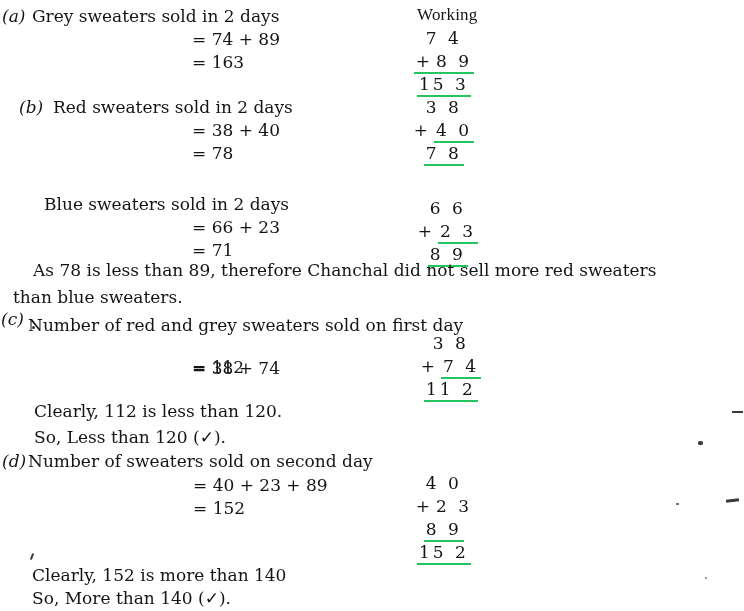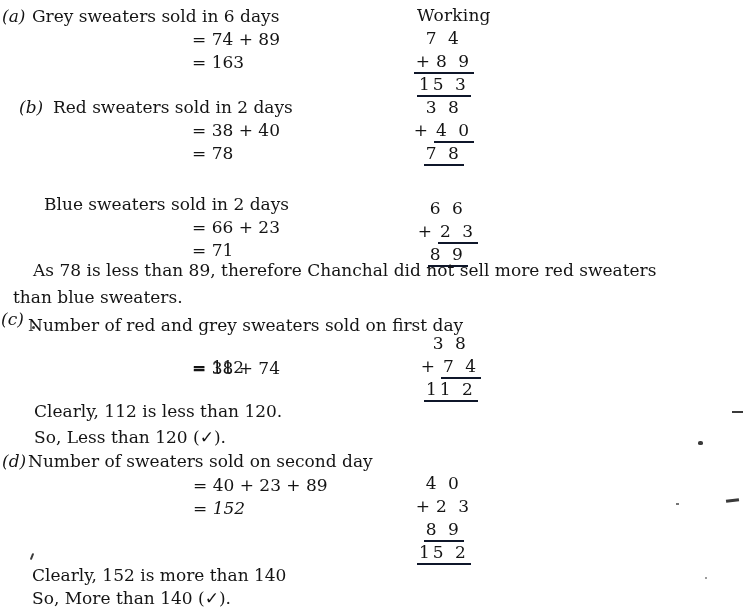--- a/index.html
+++ b/index.html
@@ -16,29 +16,29 @@
   .ln { position: absolute; white-space: nowrap; line-height: 20px; }
   .lbl { font-style: italic; }
   .work {
     position: absolute;
     text-align: center;
     white-space: nowrap;
   }
   .wrow { height: 23px; line-height: 22px; }
   .digits { letter-spacing: 3px; }
   .plus { margin-right: 6px; letter-spacing: 0; }
-  .u { border-bottom: 2px solid #0f172a; padding: 0 2px 0 2px; display: inline-block; }
+  .u { border-bottom: 2px solid #22c55e; padding: 0 2px 0 2px; display: inline-block; }
   .artifact { position: absolute; background: #3a3a3a; }
-  .hdr { letter-spacing: 0.2px; }
+  .hdr { letter-spacing: 0.2px; font-family: Liberation Serif, serif; }
 </style>
 </head>
 <body>
 
 <div class="ln lbl" style="left:2px; top:6px;">(a)</div>
-<div class="ln" style="left:32px; top:6px;">Grey sweaters sold in 6 days</div>
+<div class="ln" style="left:32px; top:6px;">Grey sweaters sold in 2 days</div>
 <div class="ln hdr" style="left:417px; top:5px;">Working</div>
 <div class="ln" style="left:192px; top:29px;">= 74 + 89</div>
 <div class="ln" style="left:192px; top:52px;">= 163</div>
 
 <div class="work" style="right:270px; top:27px;">
   <div class="wrow"><span class="digits">7 4</span></div>
   <div class="wrow"><span class="u"><span class="plus">+</span><span class="digits">8 9</span></span></div>
   <div class="wrow"><span class="digits u">15 3</span></div>
 </div>
 
@@ -76,21 +76,21 @@
   <div class="wrow"><span class="plus">+</span><span class="digits u">7 4</span></div>
   <div class="wrow"><span class="digits u">11 2</span></div>
 </div>
 
 <div class="ln" style="left:34px; top:401px;">Clearly, 112 is less than 120.</div>
 <div class="ln" style="left:34px; top:427px;">So, Less than 120 (✓).</div>
 
 <div class="ln lbl" style="left:2px; top:451px;">(d)</div>
 <div class="ln" style="left:28px; top:451px;">Number of sweaters sold on second day</div>
 <div class="ln" style="left:193px; top:475px;">= 40 + 23 + 89</div>
-<div class="ln" style="left:193px; top:498px;font-style:italic;">= 152</div>
+<div class="ln" style="left:193px; top:498px;">= 152</div>
 
 <div class="work" style="right:272px; top:472px;">
   <div class="wrow"><span class="digits">4 0</span></div>
   <div class="wrow"><span class="plus">+</span><span class="digits">2 3</span></div>
   <div class="wrow"><span class="digits u">8 9</span></div>
   <div class="wrow"><span class="digits u">15 2</span></div>
 </div>
 
 <div class="ln" style="left:32px; top:565px;">Clearly, 152 is more than 140</div>
 <div class="ln" style="left:32px; top:588px;">So, More than 140 (✓).</div>

